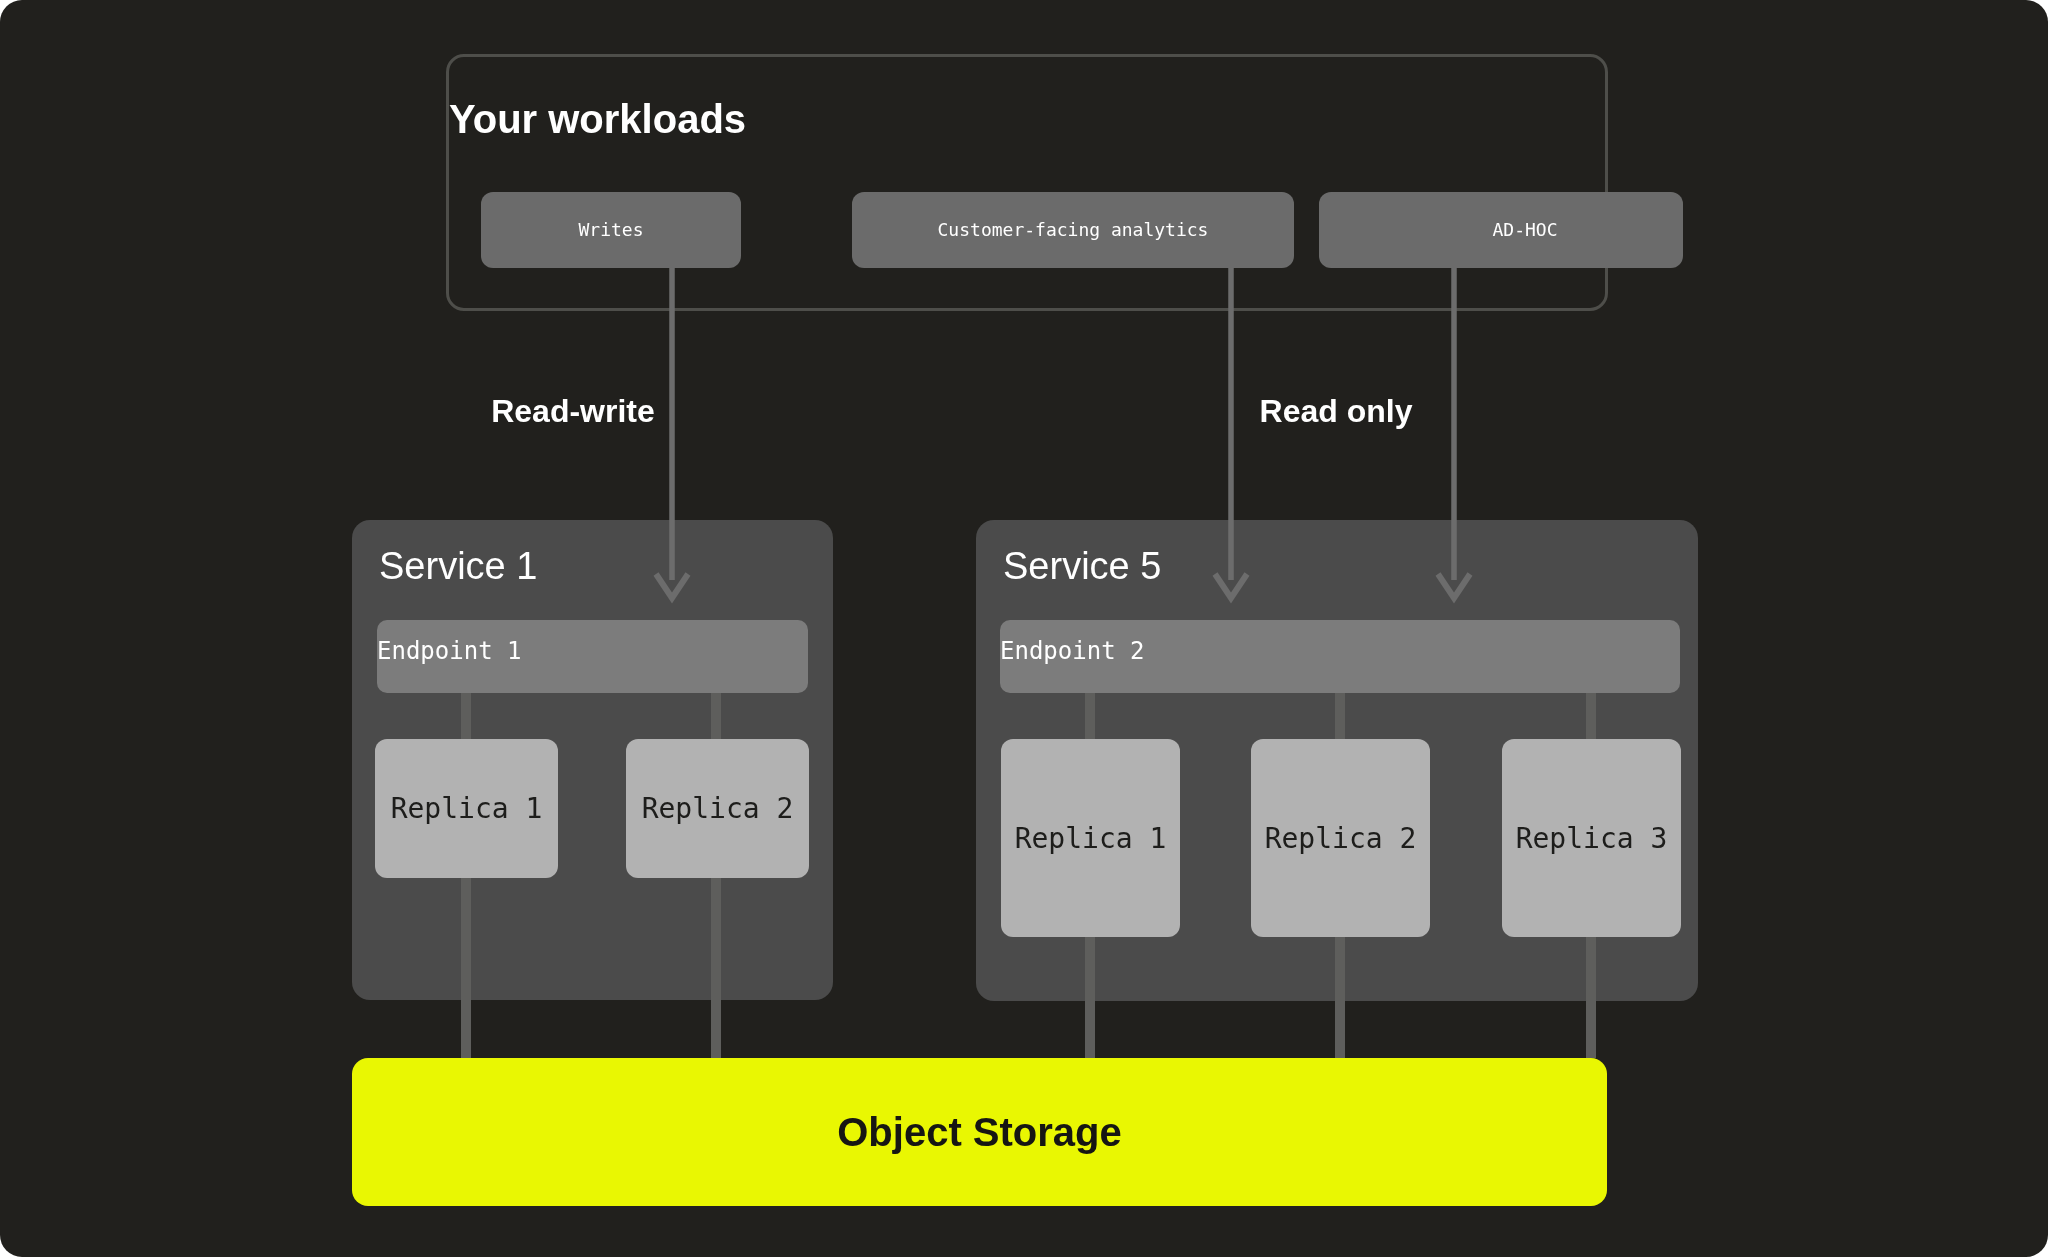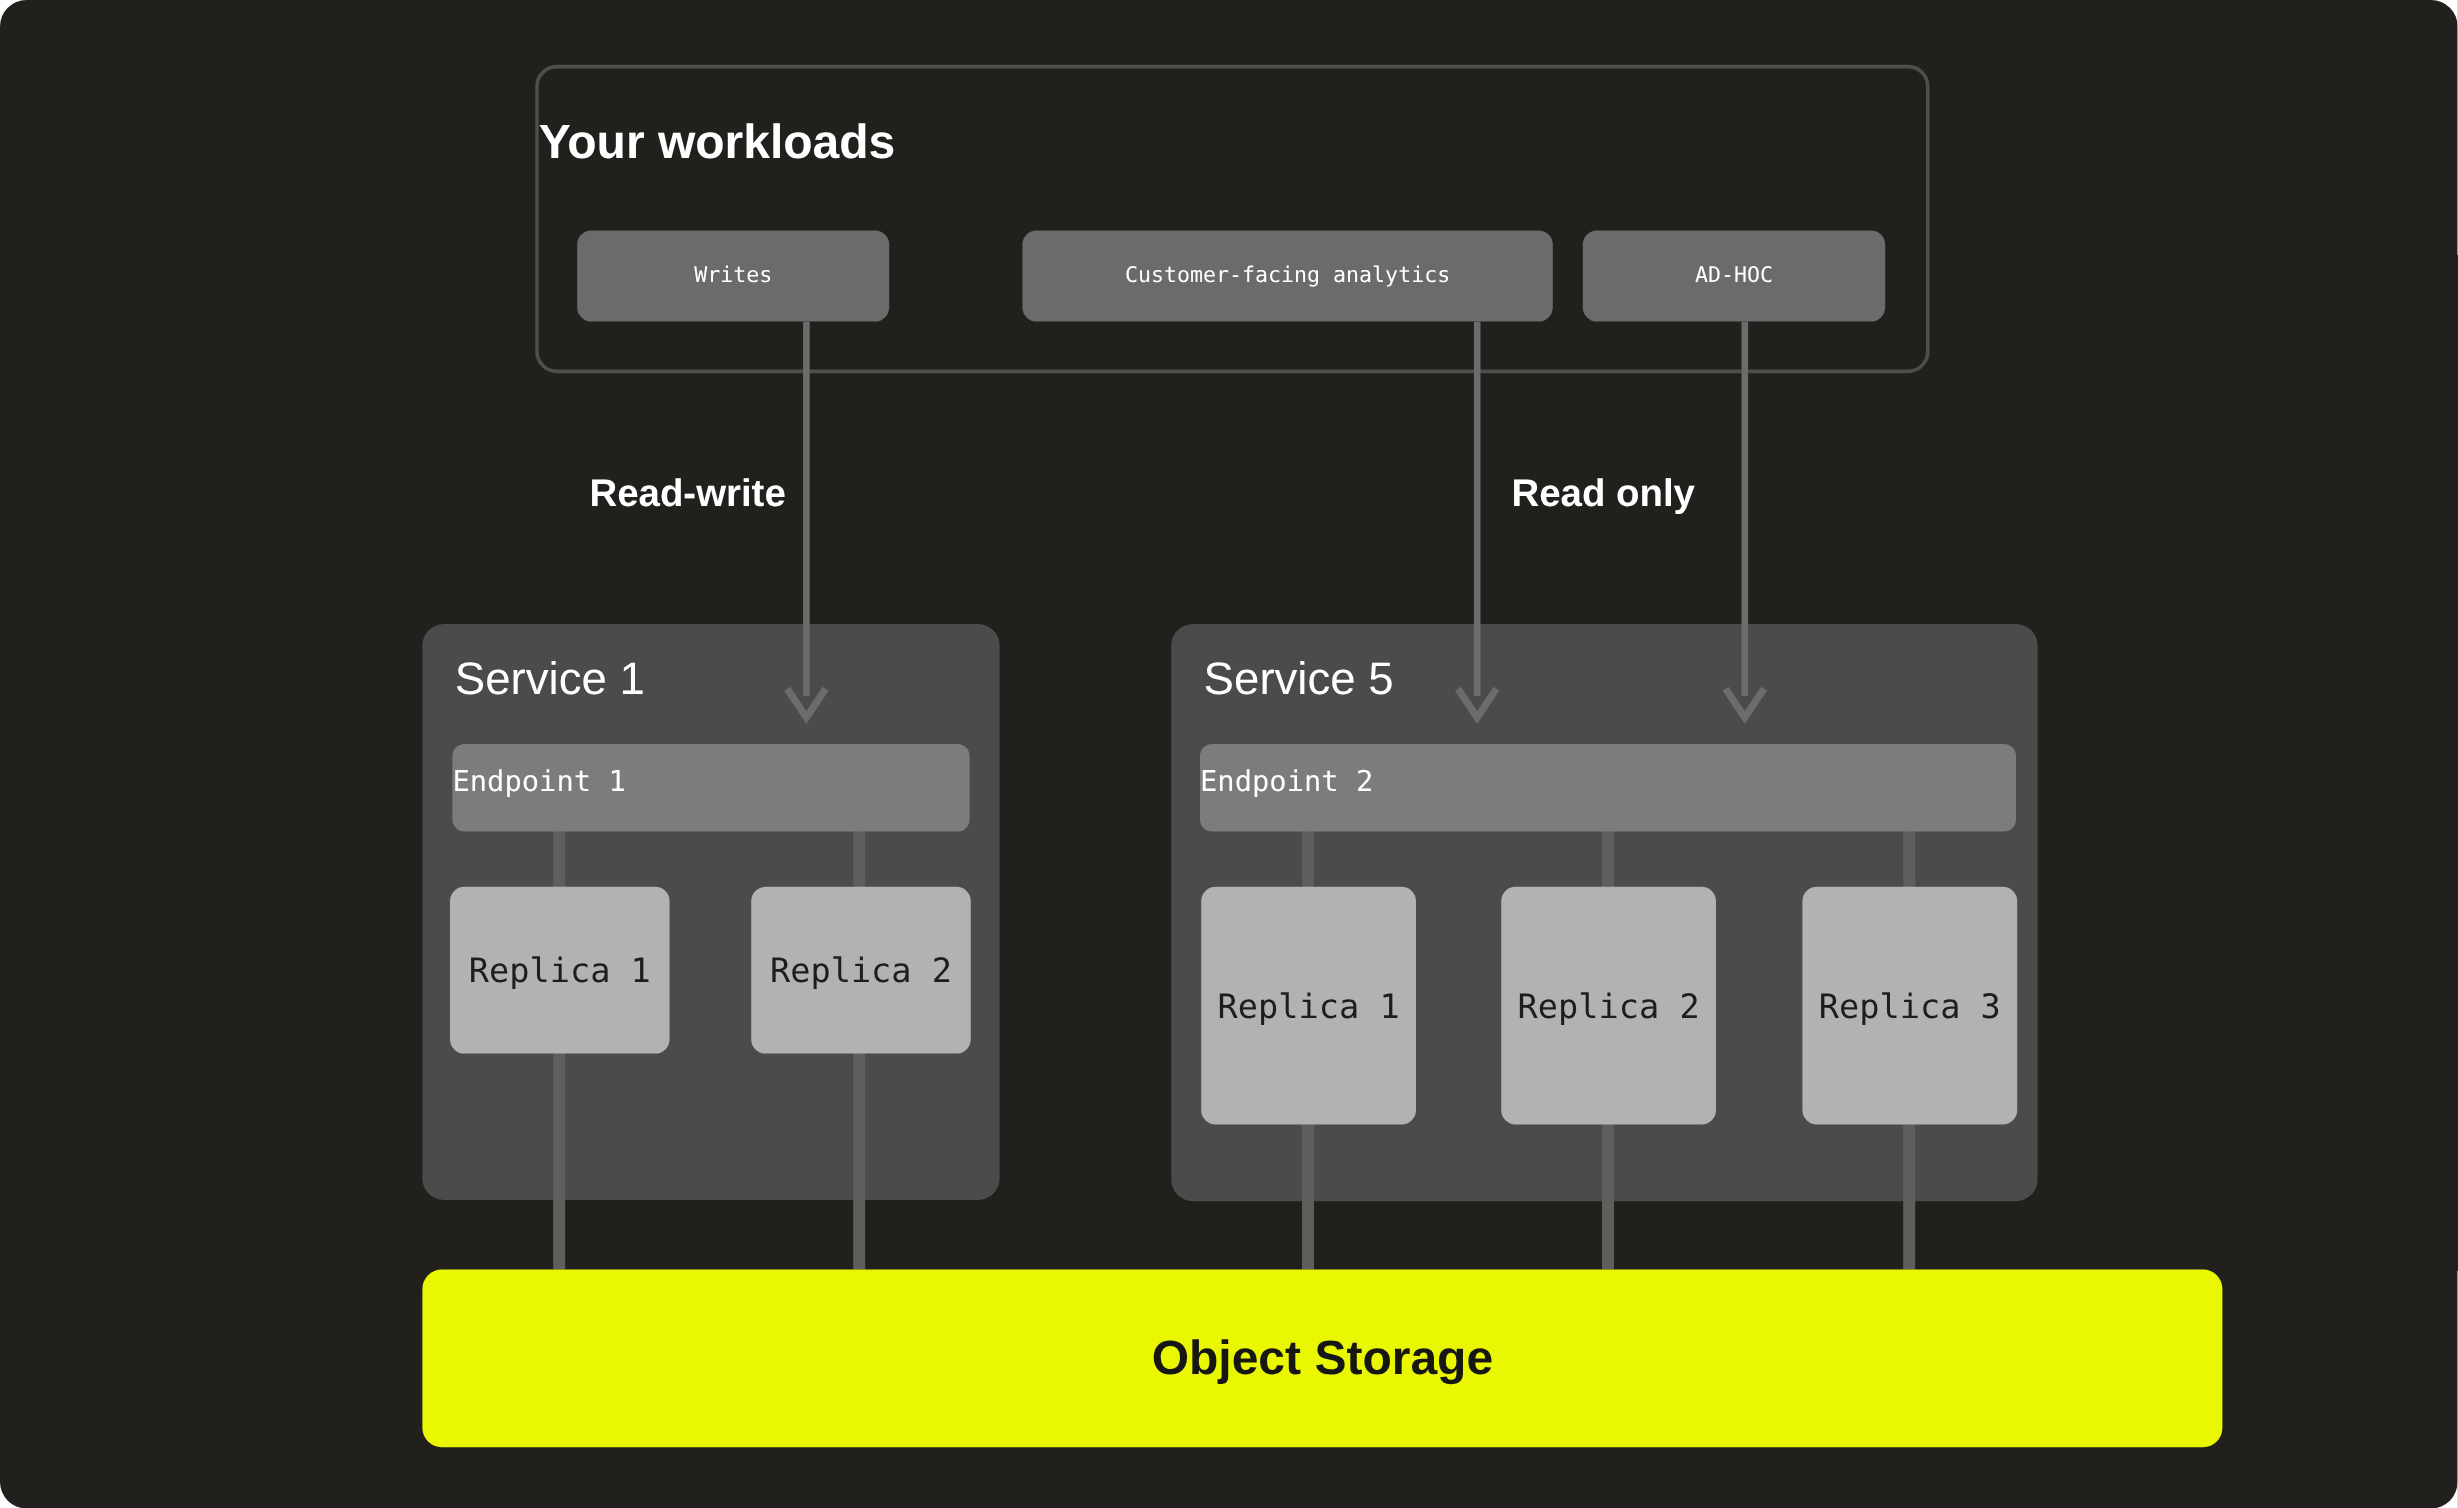--- a/index.html
+++ b/index.html
@@ -23,21 +23,21 @@
   }
   .pill{
     position:absolute;top:192px;height:76px;
     background:#6b6b6b;border-radius:12px;
     color:#ffffff;
     font-family:"DejaVu Sans Mono","Liberation Mono",monospace;
     font-size:18px;line-height:76px;text-align:center;
   }
   .pill-writes{left:481px;width:260px;}
   .pill-analytics{left:852px;width:442px;}
-  .pill-adhoc{left:1319px;width:252px;}
+  .pill-adhoc{left:1319px;width:316px;padding-left:48px;}
   
   .arrow{position:absolute;top:268px;z-index:4;}
   .arrow line,.arrow polyline{stroke:#6c6c6c;fill:none;}
   .arrow line{stroke-width:5.5;}
   .arrow polyline{stroke-width:6;}
   .arrow-1{left:650px;}
   .arrow-2{left:1209px;}
   .arrow-3{left:1432px;}
   
   .flow-label{
@@ -88,21 +88,21 @@
   }
   .replica-s1{width:183px;height:139px;}
   .replica-s2{width:179px;height:198px;}
   .replica-s1-1{left:375px;}
   .replica-s1-2{left:626px;}
   .replica-s2-1{left:1001px;}
   .replica-s2-2{left:1251px;}
   .replica-s2-3{left:1502px;}
   
   .storage{
-    position:absolute;left:352px;top:1058px;width:1500px;height:148px;
+    position:absolute;left:352px;top:1058px;width:1255px;height:148px;
     background:#e9f702;border-radius:16px;z-index:3;
     color:#161613;font-size:40px;font-weight:bold;
     line-height:148px;text-align:center;
   }
 </style>
 </head>
 <body>
 
 <div class="canvas">
 

